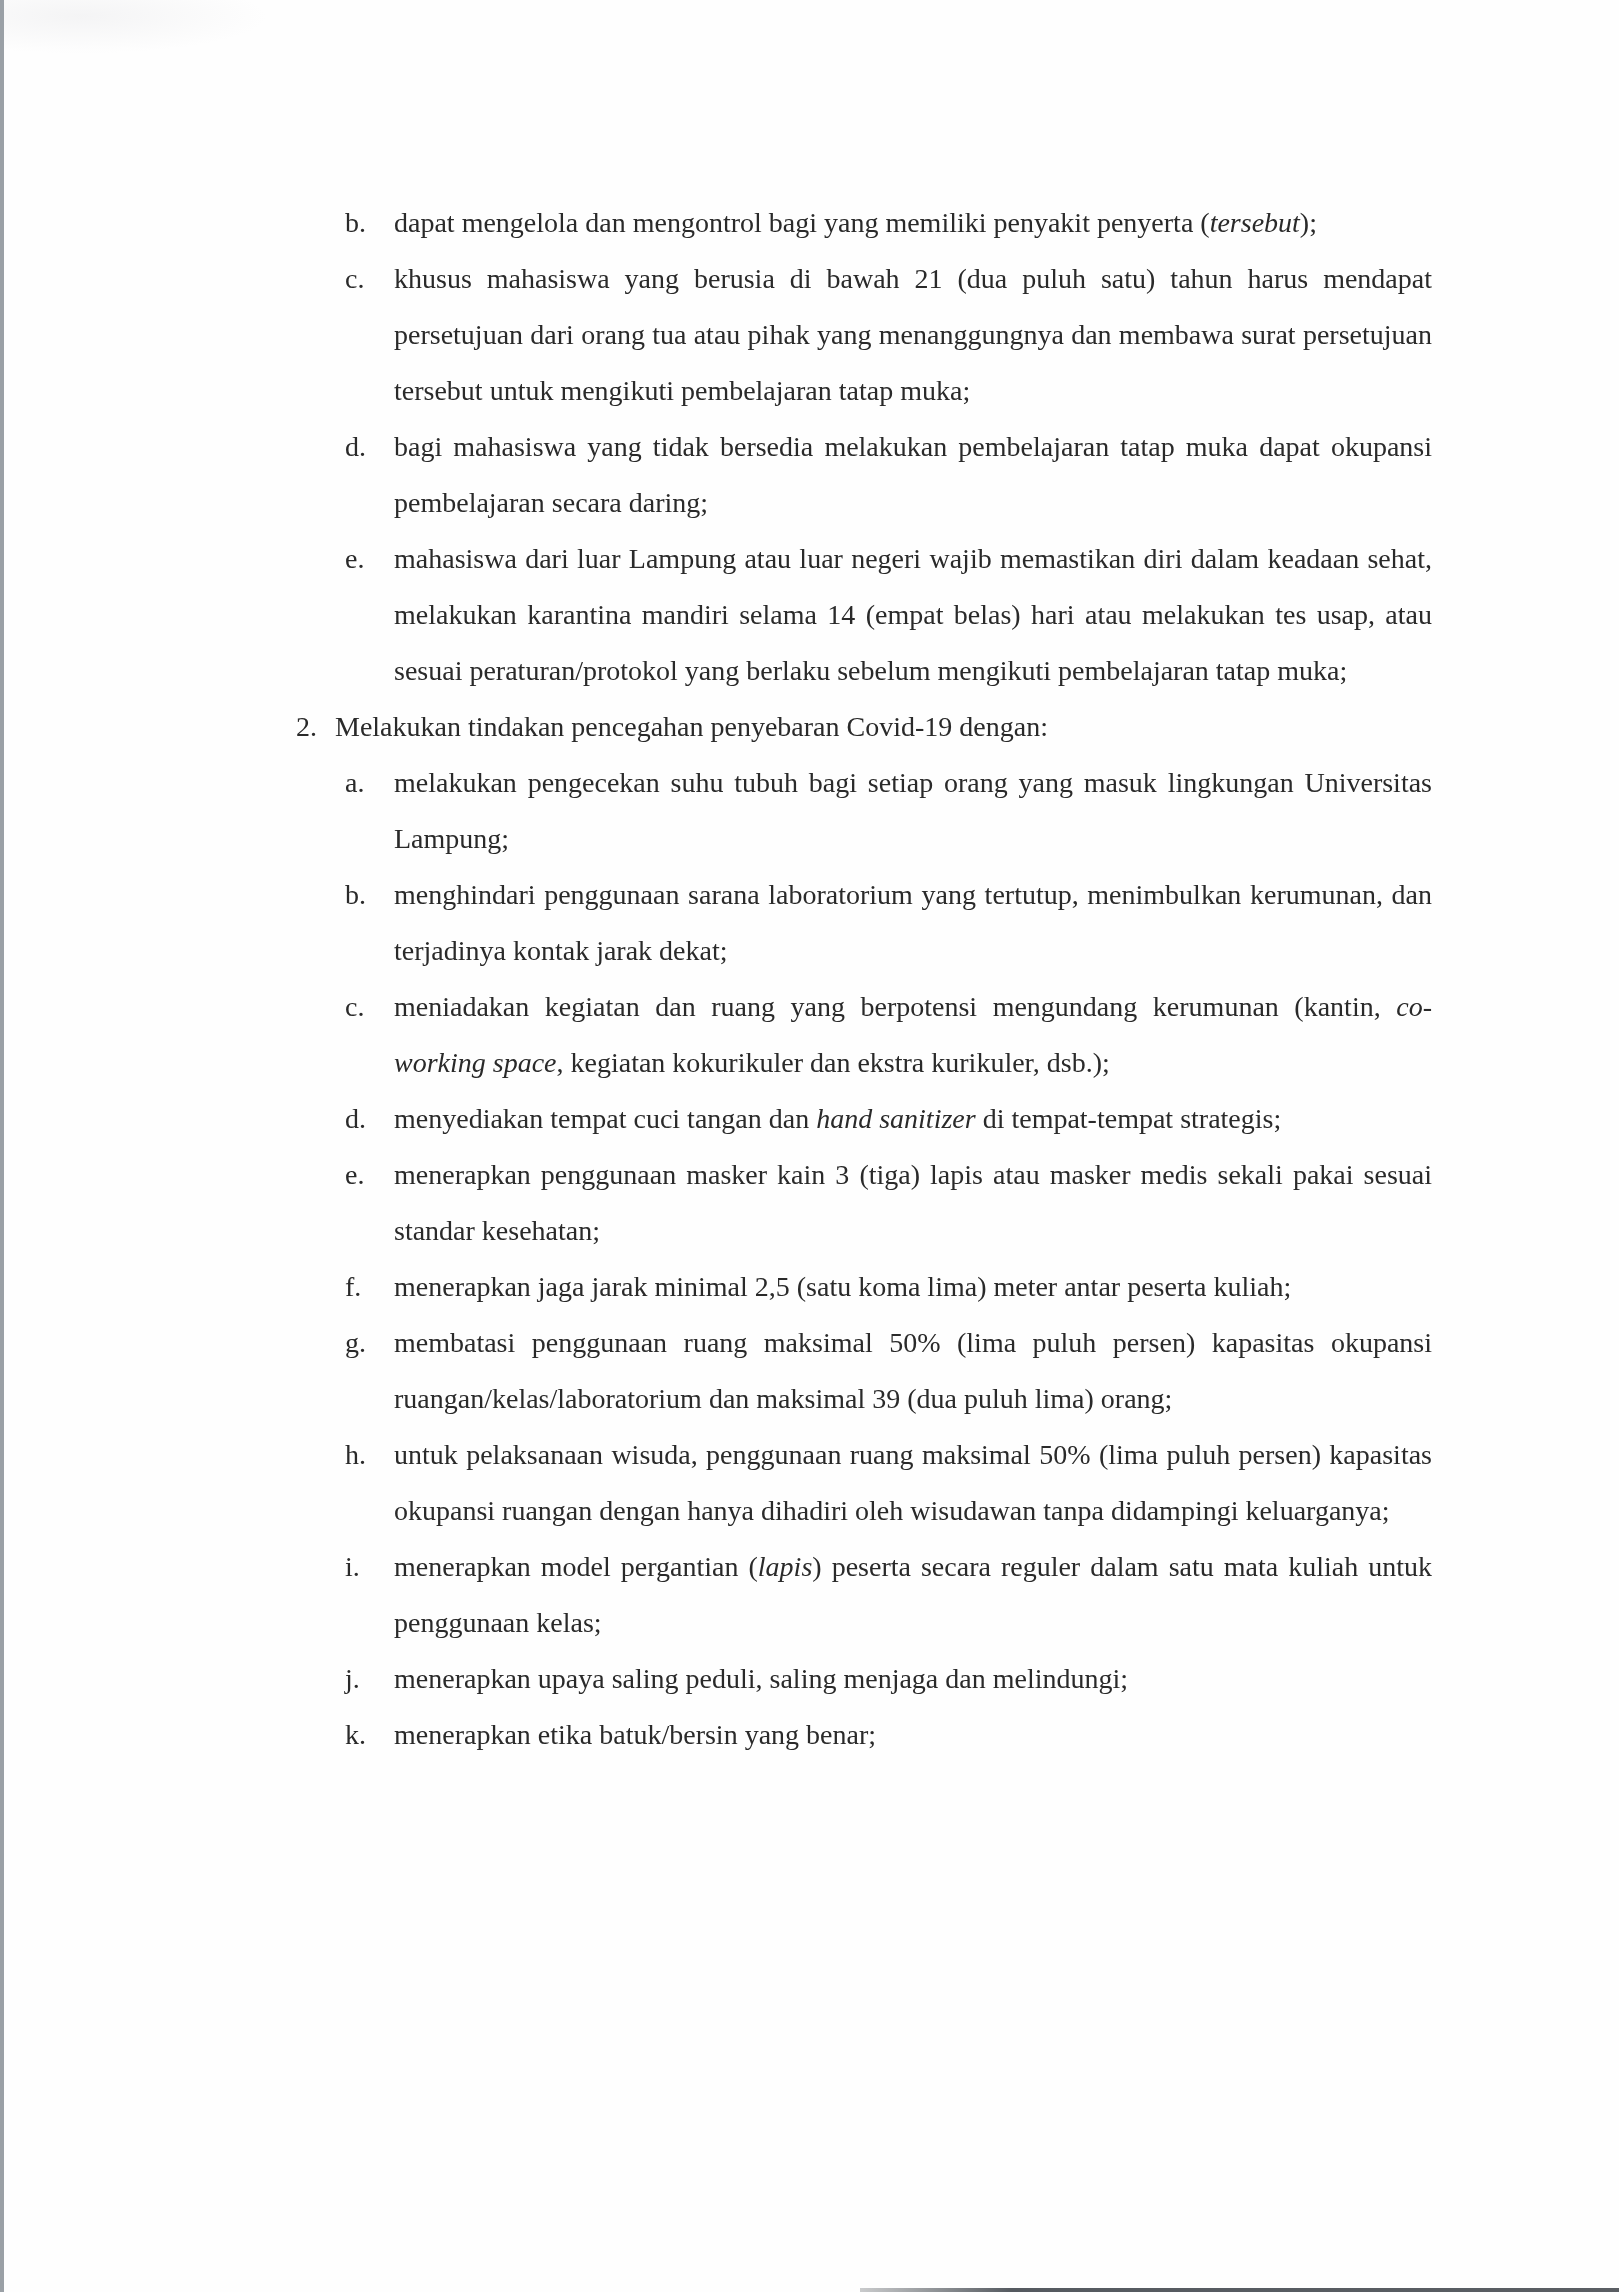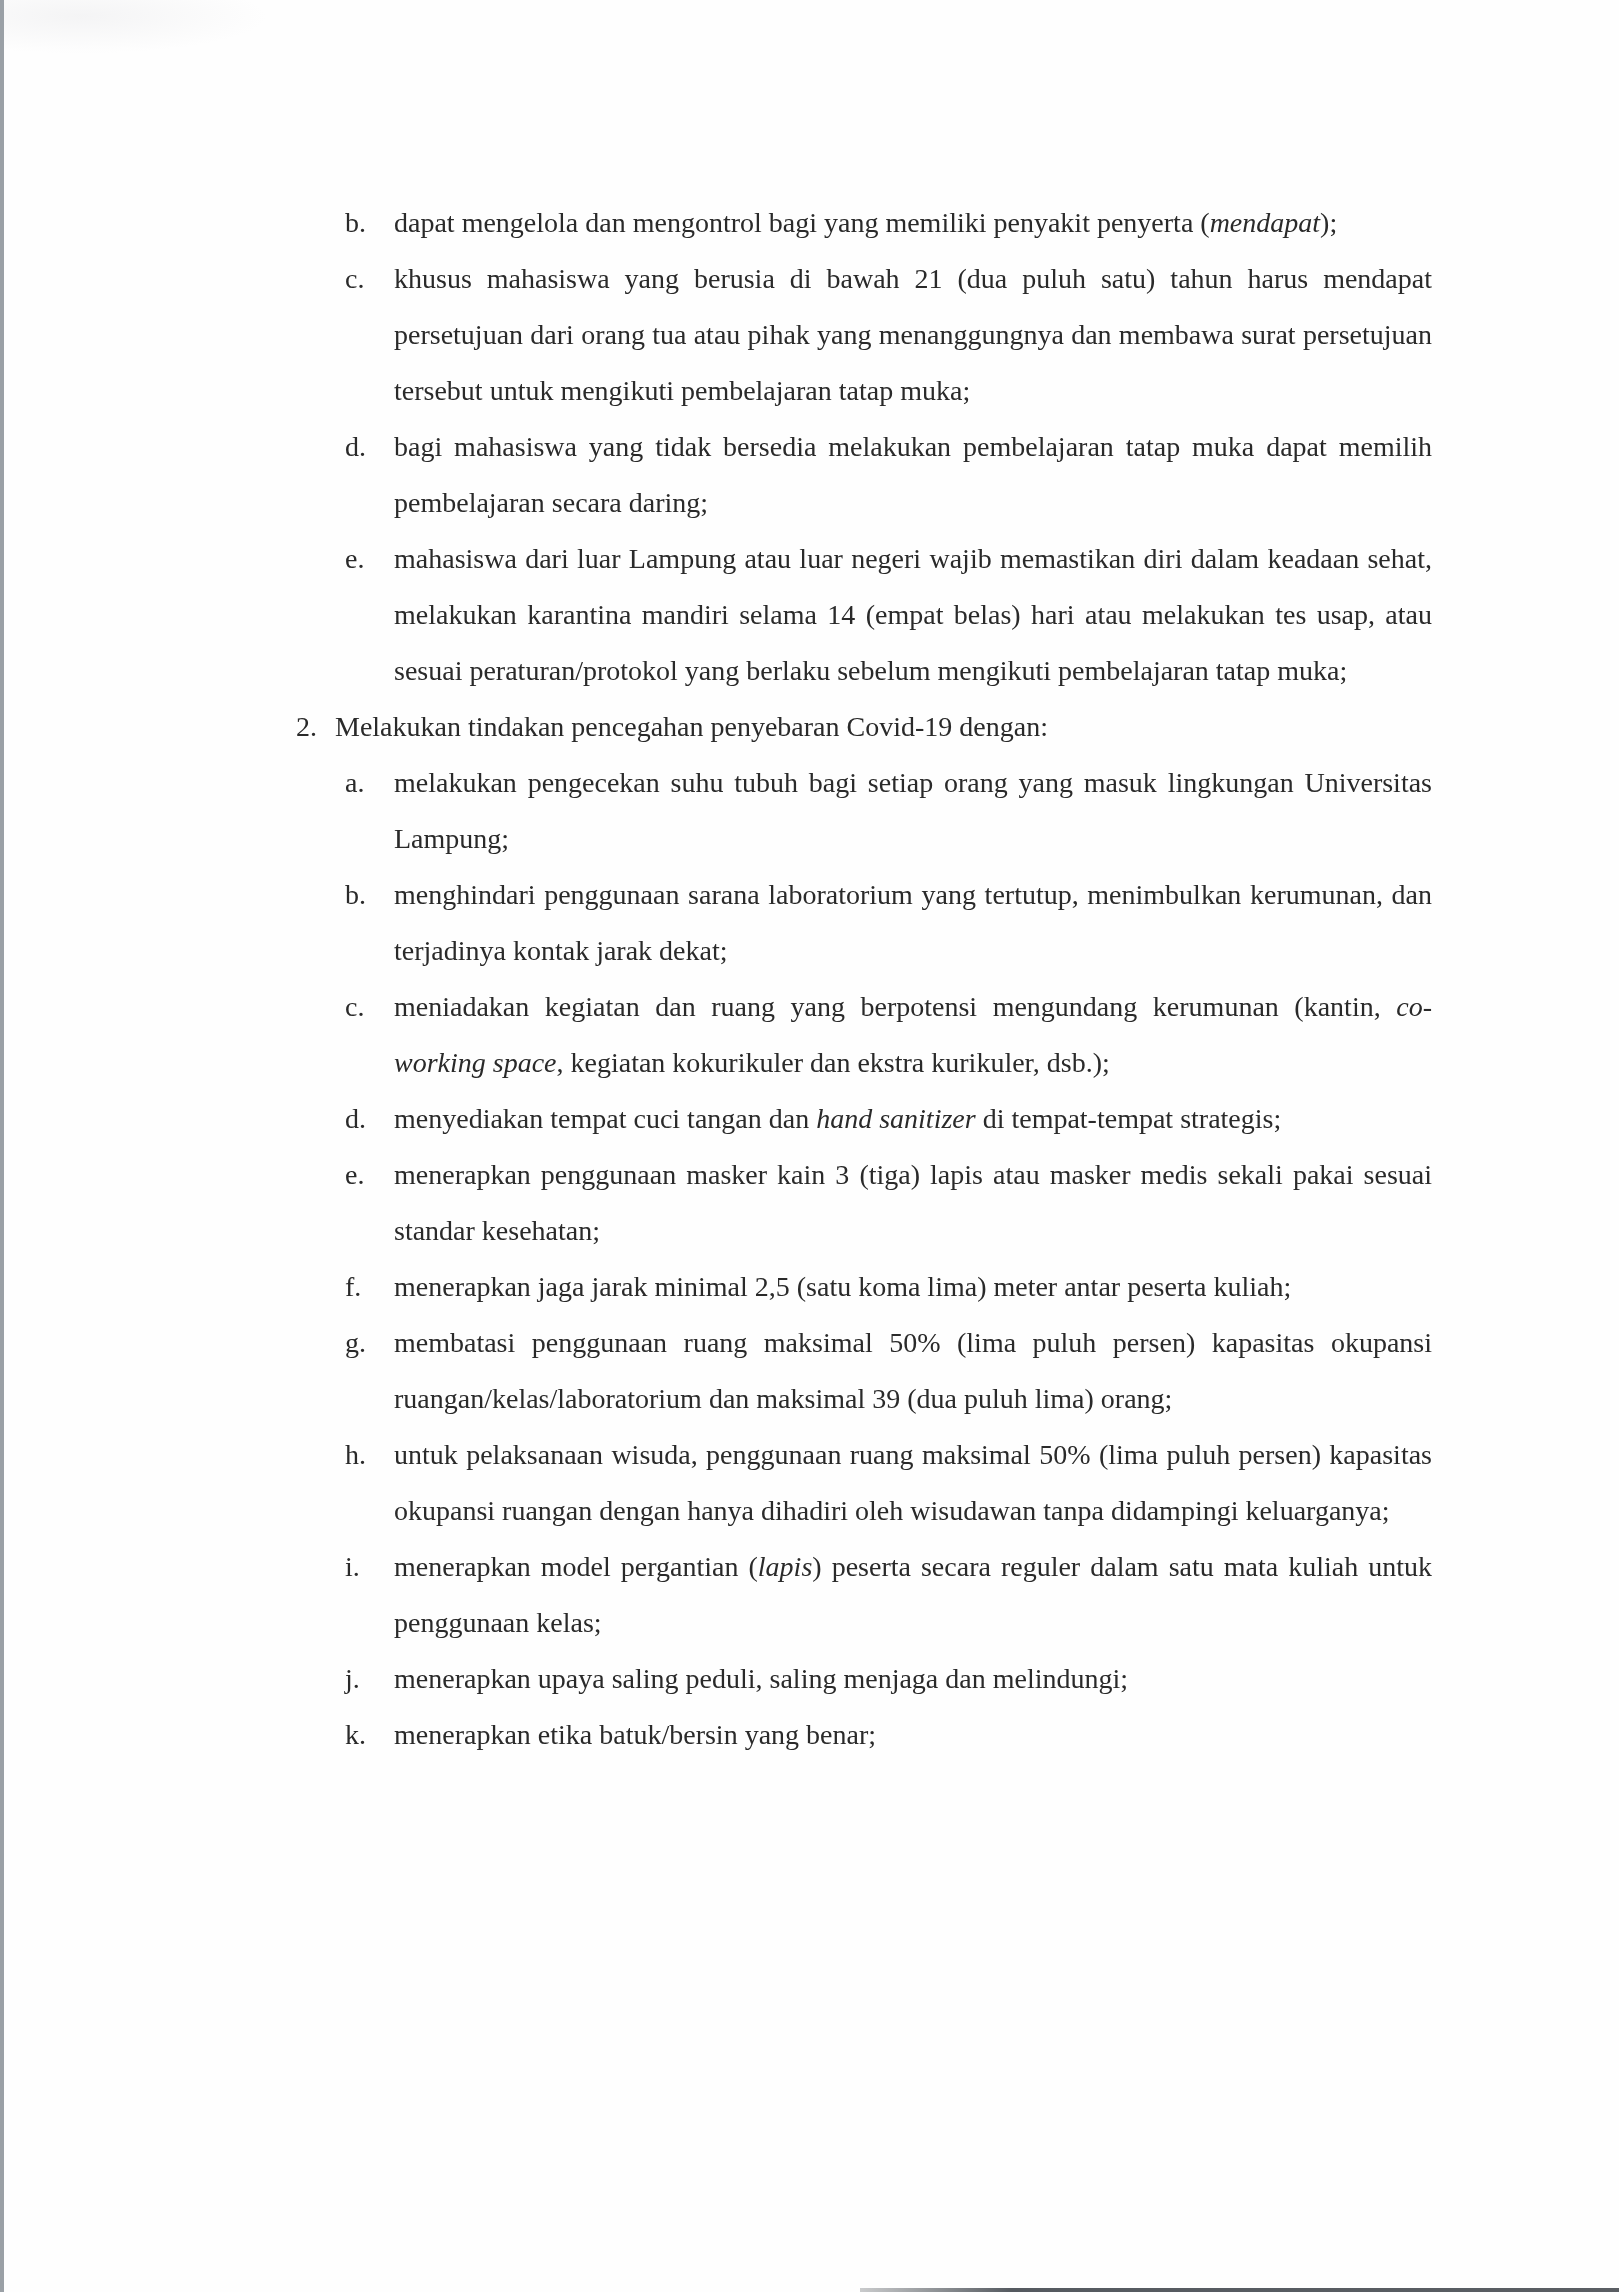--- a/index.html
+++ b/index.html
@@ -84,29 +84,29 @@
 <div class="page">
   <div class="scan-smudge"></div>
   <div class="scan-edge-left"></div>
   <div class="scan-edge-bottom"></div>
 
   <div class="content">
     <div class="sub-list">
 
       <div class="item sub-item">
         <span class="marker">b.</span>
-        <span class="text">dapat mengelola dan mengontrol bagi yang memiliki penyakit penyerta (<em>mendapat</em>);</span>
+        <span class="text">dapat mengelola dan mengontrol bagi yang memiliki penyakit penyerta (<em>tersebut</em>);</span>
       </div>
       <div class="item sub-item">
         <span class="marker">c.</span>
         <span class="text">khusus mahasiswa yang berusia di bawah 21 (dua puluh satu) tahun harus mendapat persetujuan dari orang tua atau pihak yang menanggungnya dan membawa surat persetujuan tersebut untuk mengikuti pembelajaran tatap muka;</span>
       </div>
       <div class="item sub-item">
         <span class="marker">d.</span>
-        <span class="text">bagi mahasiswa yang tidak bersedia melakukan pembelajaran tatap muka dapat memilih pembelajaran secara daring;</span>
+        <span class="text">bagi mahasiswa yang tidak bersedia melakukan pembelajaran tatap muka dapat okupansi pembelajaran secara daring;</span>
       </div>
       <div class="item sub-item">
         <span class="marker">e.</span>
         <span class="text">mahasiswa dari luar Lampung atau luar negeri wajib memastikan diri dalam keadaan sehat, melakukan karantina mandiri selama 14 (empat belas) hari atau melakukan tes usap, atau sesuai peraturan/protokol yang berlaku sebelum mengikuti pembelajaran tatap muka;</span>
       </div>
     </div>
 
     <div class="item num-item">
       <span class="marker">2.</span>
       <span class="text">Melakukan tindakan pencegahan penyebaran Covid-19 dengan:</span>

